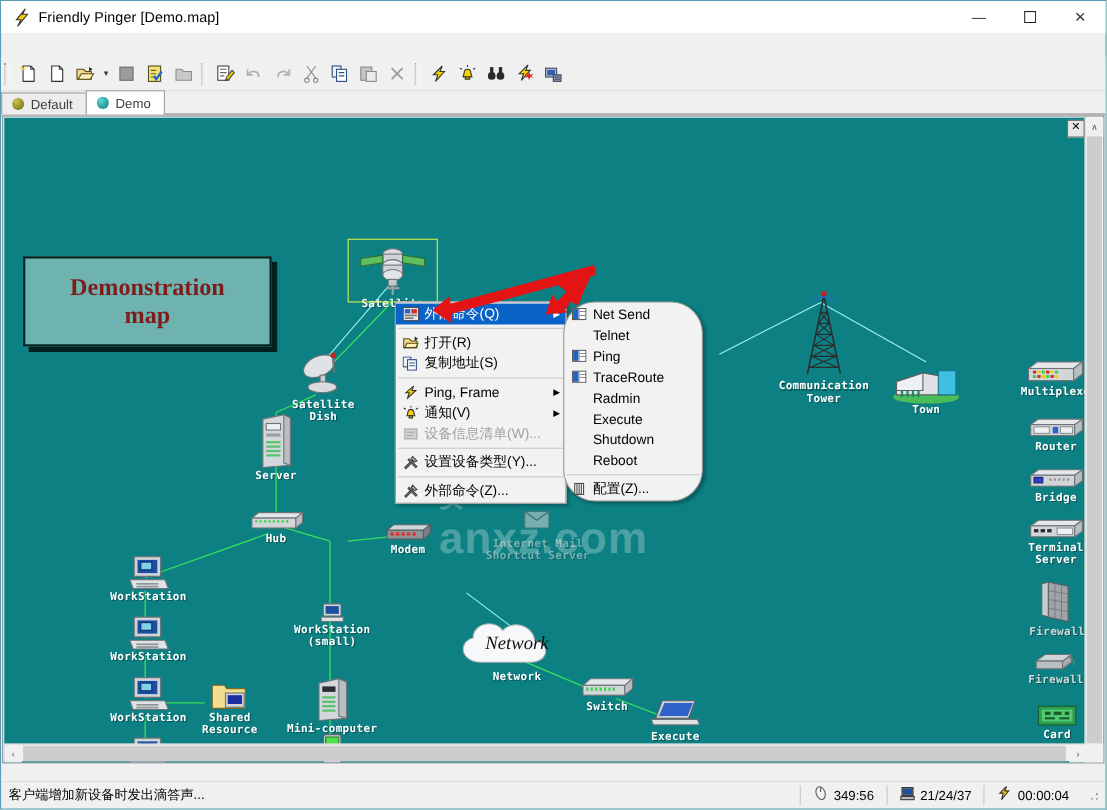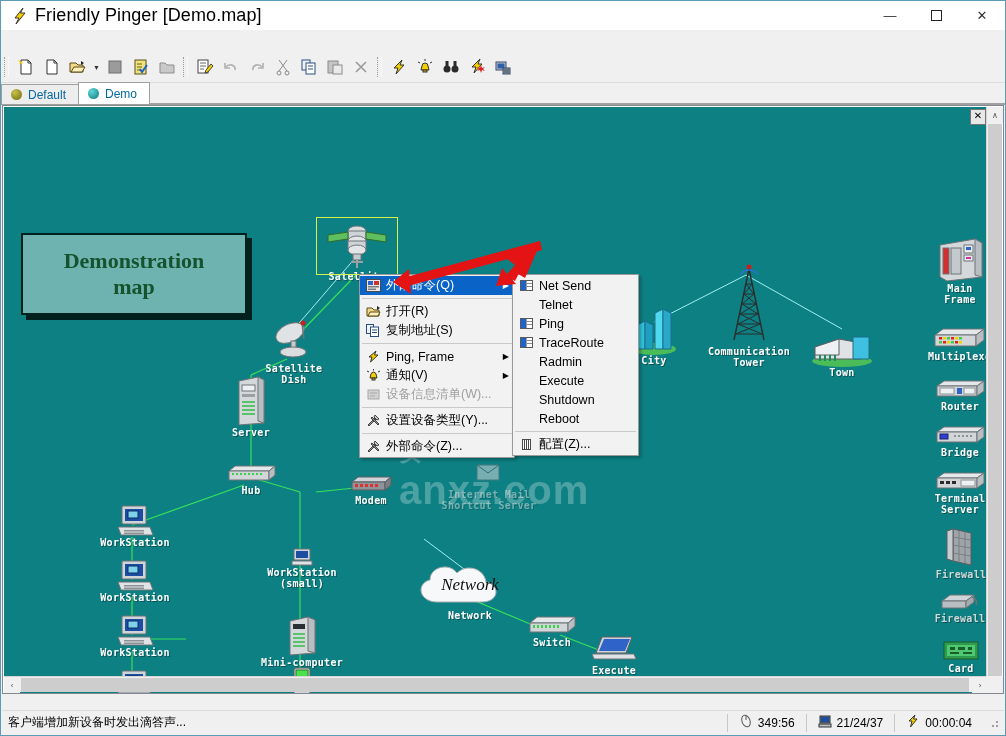--- a/index.html
+++ b/index.html
@@ -17,21 +17,21 @@
   
   .titlebar{
     position:absolute;left:0;top:0;width:1004px;height:29px;
     background:#ffffff;display:flex;align-items:center;
   }
   .title-icon{
     width:22px;height:22px;margin-left:8px;margin-right:4px;
     position:relative;
   }
   .title-text{
-    font-size:18px;color:#000;letter-spacing:.1px;
+    font-size:13px;color:#000;letter-spacing:.1px;
   }
   .win-btns{margin-left:auto;display:flex;height:29px;}
   .win-btn{
     width:46px;height:29px;display:flex;align-items:center;justify-content:center;
     font-size:13px;color:#333;
   }
 
   
   .menubar{
     position:absolute;left:0;top:29px;width:1004px;height:22px;
@@ -61,21 +61,21 @@
   .tb-arrow{width:11px;height:24px;display:flex;align-items:center;justify-content:center;font-size:7px;color:#333;}
 
   
   .tabstrip{
     position:absolute;left:0;top:82px;width:1004px;height:22px;
     background:#f0f0f0;display:flex;align-items:flex-end;
     border-bottom:1px solid #a0a0a0;box-sizing:border-box;
   }
   .tab{
     height:20px;display:flex;align-items:center;gap:6px;
-    padding:0 12px 0 9px;font-size:12px;color:#0369a1;
+    padding:0 12px 0 9px;font-size:12px;color:#404040;
     border:1px solid #a0a0a0;border-bottom:none;background:#ededed;
     margin-right:-1px;box-sizing:border-box;
   }
   .tab.active{background:#ffffff;height:22px;}
   .tab-dot{width:11px;height:11px;border-radius:50%;}
   .tab-dot.olive{background:radial-gradient(circle at 34% 30%,#c8c24a,#6e6a10);}
   .tab-dot.teal{background:radial-gradient(circle at 34% 30%,#5fd6d6,#0d7a7a);}
   .tab-fill{flex:1;height:20px;border-bottom:1px solid #a0a0a0;}
 
   
@@ -115,42 +115,42 @@
 
   
   .banner{
     position:absolute;left:17px;top:126px;width:222px;height:78px;
     background:#6fb3b0;border:2px solid #00221f;
     box-shadow:5px 5px 0 #02201e;
     display:flex;align-items:center;justify-content:center;
   }
   .banner span{
     font-family:"Liberation Serif","DejaVu Serif",serif;
-    font-weight:bold;font-size:22px;color:#14532d;line-height:26px;text-align:center;
+    font-weight:bold;font-size:22px;color:#7f1d1d;line-height:26px;text-align:center;
   }
 
   
   .watermark{
     position:absolute;left:395px;top:330px;width:260px;height:95px;
     opacity:.30;pointer-events:none;z-index:5;
   }
   .wm-text{
     font-family:"Liberation Sans",sans-serif;font-weight:bold;
     color:#dff0ef;font-size:40px;letter-spacing:1px;
   }
   .wm-sub{font-size:23px;color:#dff0ef;font-weight:bold;}
 
   
   .ctx{
     position:absolute;z-index:40;background:#f2f2f2;
     border:1px solid #9a9a9a;box-shadow:2px 2px 3px rgba(0,0,0,.28);
     padding:1px 0;font-size:12.5px;color:#000;
   }
   .ctx-main{left:355px;top:167px;width:154px;}
-  .ctx-sub{left:508px;top:167px;width:125px;}
+  .ctx-sub{left:508px;top:167px;width:125px;border-radius:29px;}
   .ctx-item{
     display:flex;align-items:center;height:19px;padding:0 6px 0 4px;
     white-space:nowrap;position:relative;
   }
   .ctx-item.sel{background:#0a64c8;color:#ffffff;}
   .ctx-item.disabled{color:#a0a0a0;}
   .ctx-ico{
     width:18px;height:16px;margin-right:4px;flex:0 0 18px;
     display:flex;align-items:center;justify-content:center;font-size:11px;
   }
@@ -589,20 +589,30 @@
               <polygon points="2,22 34,22 37,30 5,30" fill="#dfe3e6" stroke="#6d7377"></polygon>
               <g fill="#8d9296">
                   <rect x="8" y="25" width="20" height="1.5"></rect>
                   <rect x="8" y="27.5" width="20" height="1.5"></rect>
                 </g>
             </svg>
           </div>
 
         </div>
 
+        <div class="node" style="left:170px;top:512px;width:70px;">
+          <div class="ico" style="width:36px;height:28px;">
+            <svg width="36" height="28" viewBox="0 0 36 28">
+              <path d="M2 4h11l2 3h17v18H2z" fill="#f2de8e" stroke="#7a6a24"></path>
+              <rect x="14" y="11" width="17" height="13" fill="#cfd4d8" stroke="#6d7377"></rect>
+              <rect x="16" y="13" width="13" height="8" fill="#1b2fa0"></rect>
+            </svg>
+          </div>
+          <div class="lbl">Shared<br>Resource</div>
+        </div>
 
         <div class="node" style="left:258px;top:440px;width:80px;">
           <div class="ico" style="width:22px;height:20px;">
             <svg width="22" height="20" viewBox="0 0 22 20">
               <rect x="3" y="2" width="16" height="11" rx="1" fill="#cfd4d8" stroke="#6d7377"></rect>
               <rect x="5" y="4" width="12" height="7" fill="#1b4ea0"></rect>
               <rect x="1" y="14" width="20" height="4" fill="#dfe3e6" stroke="#6d7377"></rect>
             </svg>
           </div>
           <div class="lbl">WorkStation<br>(small)</div>
@@ -674,32 +684,20 @@
           <div class="ico" style="width:48px;height:30px;">
             <svg width="48" height="30" viewBox="0 0 48 30">
               <polygon points="12,2 42,2 36,18 6,18" fill="#cfd4d8" stroke="#5a5f62"></polygon>
               <polygon points="14,4 40,4 35,16 9,16" fill="#2f63c8"></polygon>
               <polygon points="2,19 44,19 46,24 4,24" fill="#dfe3e6" stroke="#6d7377"></polygon>
             </svg>
           </div>
           <div class="lbl">Execute</div>
         </div>
 
-        <div class="node" style="left:622px;top:200px;width:56px;">
-          <div class="ico" style="width:50px;height:48px;">
-            <svg width="50" height="48" viewBox="0 0 50 48">
-              <ellipse cx="25" cy="42" rx="22" ry="6" fill="#5fd14a" opacity=".75"></ellipse>
-              <polygon points="8,18 16,14 16,42 8,42" fill="#30c5e0" stroke="#1a6f85"></polygon>
-              <polygon points="16,14 24,18 24,42 16,42" fill="#1f9fc0" stroke="#1a6f85"></polygon>
-              <polygon points="26,6 34,2 34,42 26,42" fill="#4fd8f0" stroke="#1a6f85"></polygon>
-              <polygon points="34,2 42,6 42,42 34,42" fill="#2aa8cc" stroke="#1a6f85"></polygon>
-            </svg>
-          </div>
-          <div class="lbl">City</div>
-        </div>
 
         <div class="node" style="left:690px;top:155px;width:110px;">
           <div class="ico" style="width:54px;height:84px;">
             <svg width="54" height="84" viewBox="0 0 54 84">
               <circle cx="27" cy="5" r="2.5" fill="#cc2020"></circle>
               <path d="M27 7 L12 78 M27 7 L42 78" stroke="#2b2b2b" stroke-width="1.4" fill="none"></path>
               <g stroke="#2b2b2b" stroke-width="1" fill="none">
                 <line x1="24" y1="22" x2="30" y2="22"></line>
                   <line x1="22" y1="32" x2="32" y2="32"></line>
                 <line x1="20" y1="42" x2="34" y2="42"></line>
@@ -736,35 +734,20 @@
                   <rect x="20" y="24" width="2" height="6"></rect>
                   <rect x="25" y="24" width="2" height="6"></rect>
                 </g>
             </svg>
           </div>
           <div class="lbl">Town</div>
         </div>
 
         <div class="palette-div"></div>
 
-        <div class="node" style="left:928px;top:130px;width:56px;">
-          <div class="ico" style="width:50px;height:46px;">
-            <svg width="50" height="46" viewBox="0 0 50 46">
-              <polygon points="5,8 40,2 47,6 47,40 12,44 5,40" fill="#d4d8db" stroke="#6d7377"></polygon>
-              <polygon points="40,2 47,6 47,40 40,38" fill="#b9bec2" stroke="#6d7377"></polygon>
-              <rect x="8" y="11" width="6" height="26" fill="#d03030" stroke="#6d7377"></rect>
-              <rect x="16" y="11" width="10" height="26" fill="#c4c9cd" stroke="#6d7377"></rect>
-              <rect x="29" y="8" width="9" height="8" fill="#e8ebed" stroke="#6d7377"></rect>
-              <rect x="31" y="10" width="5" height="3" fill="#2f63c8"></rect>
-              <rect x="29" y="18" width="9" height="6" fill="#e8ebed" stroke="#6d7377"></rect>
-              <rect x="31" y="20" width="5" height="2" fill="#d030a0"></rect>
-            </svg>
-          </div>
-          <div class="lbl">Main<br>Frame</div>
-        </div>
 
         <div class="node" style="left:924px;top:220px;width:62px;">
           <div class="ico" style="width:54px;height:24px;">
             <svg width="54" height="24" viewBox="0 0 54 24">
               <polygon points="3,8 11,2 52,2 44,8" fill="#e5e8ea" stroke="#6d7377"></polygon>
               <rect x="3" y="8" width="41" height="11" fill="#d2d6d9" stroke="#6d7377"></rect>
               <polygon points="44,8 52,2 52,13 44,19" fill="#b9bec2" stroke="#6d7377"></polygon>
               <g>
                   <rect x="7" y="10" width="3" height="2.5" fill="#e02020"></rect>
                   <rect x="11" y="10" width="3" height="2.5" fill="#f5d000"></rect>

